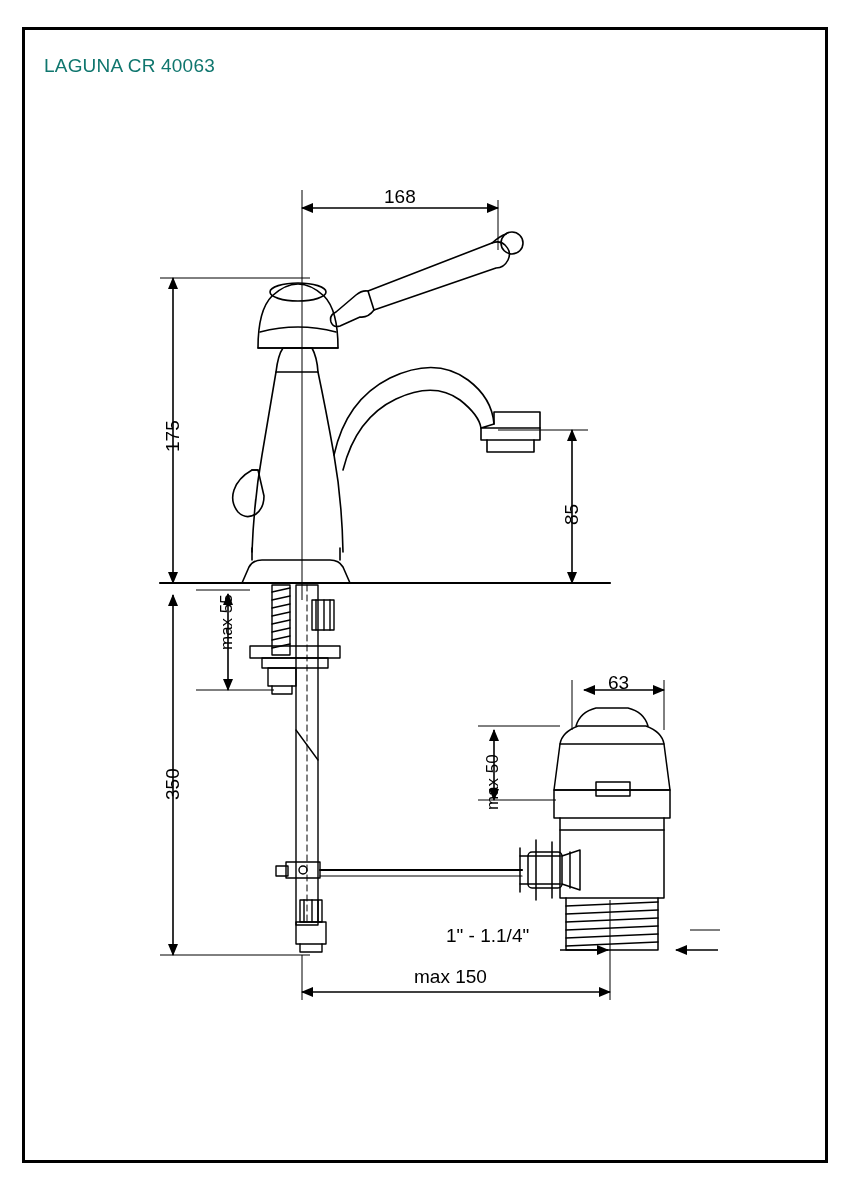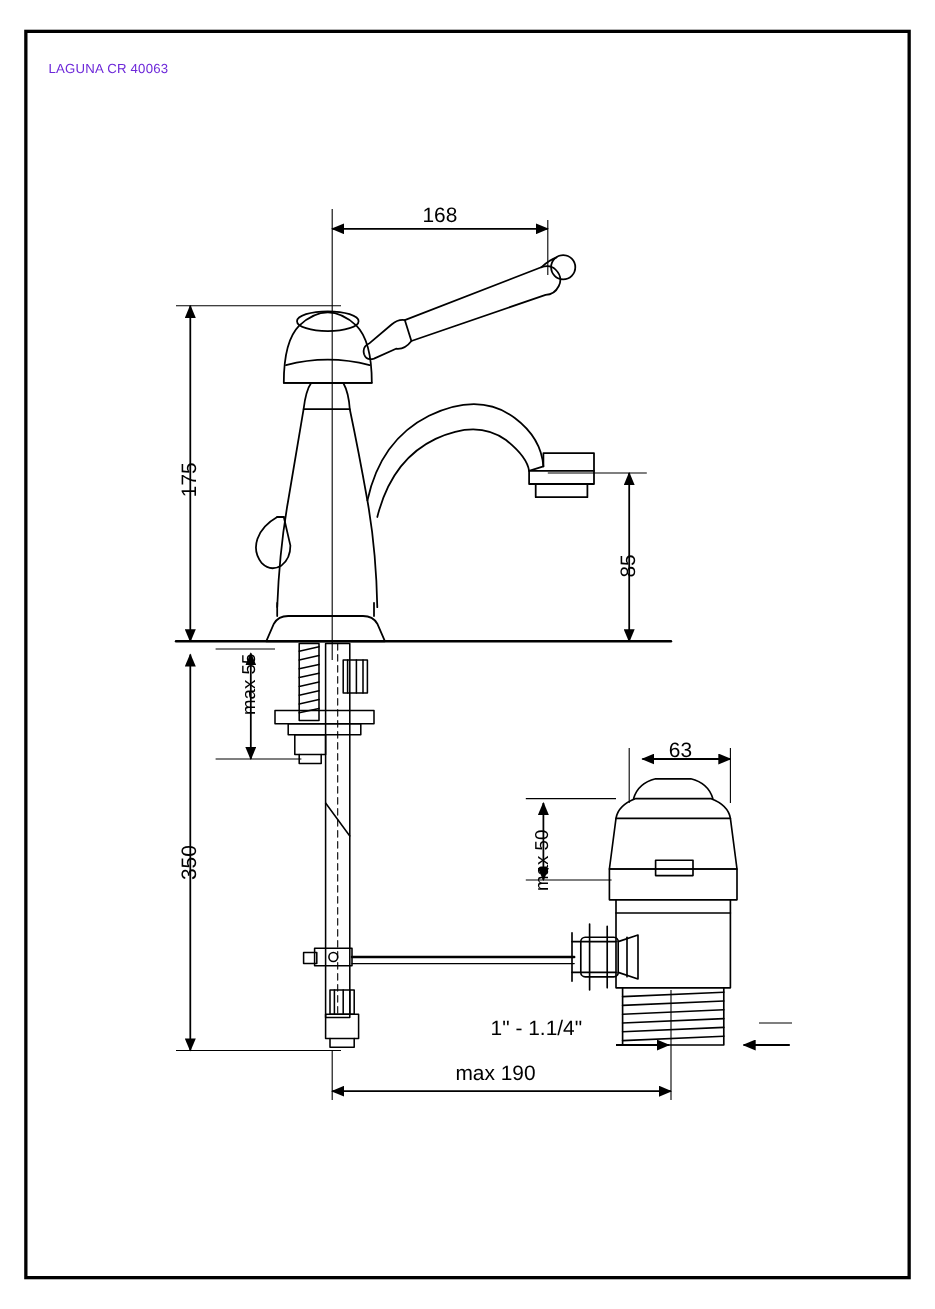--- a/index.html
+++ b/index.html
@@ -27,23 +27,23 @@
     width: 806px;
     height: 1136px;
     border: 3px solid #000000;
     box-sizing: border-box;
     background: #ffffff;
   }
   #title {
     position: absolute;
     left: 44px;
     top: 55px;
-    font-size: 12px;
+    font-size: 19px;
     letter-spacing: 0.2px;
-    color: #6d28d9;
+    color: #0f766e;
     white-space: nowrap;
   }
   #drawing {
     position: absolute;
     left: 0;
     top: 0;
     width: 850px;
     height: 1190px;
   }
   .dim-label {
@@ -187,15 +187,15 @@
   </svg>
 
   <div class="dim-label" style="left:384px; top:186px;">168</div>
   <div class="dim-label rot90" style="left:162px; top:452px;">175</div>
   <div class="dim-label rot90" style="left:561px; top:525px;">85</div>
   <div class="dim-label rot90" style="left:217px; top:650px; font-size:17px;">max 55</div>
   <div class="dim-label rot90" style="left:162px; top:800px;">350</div>
   <div class="dim-label" style="left:608px; top:672px;text-align:center;">63</div>
   <div class="dim-label rot90" style="left:483px; top:810px; font-size:17px;">max 50</div>
   <div class="dim-label" style="left:446px; top:925px;">1" - 1.1/4"</div>
-  <div class="dim-label" style="left:414px; top:966px;">max 190</div>
+  <div class="dim-label" style="left:414px; top:966px;">max 150</div>
 
 </div>
 
 </body></html>

